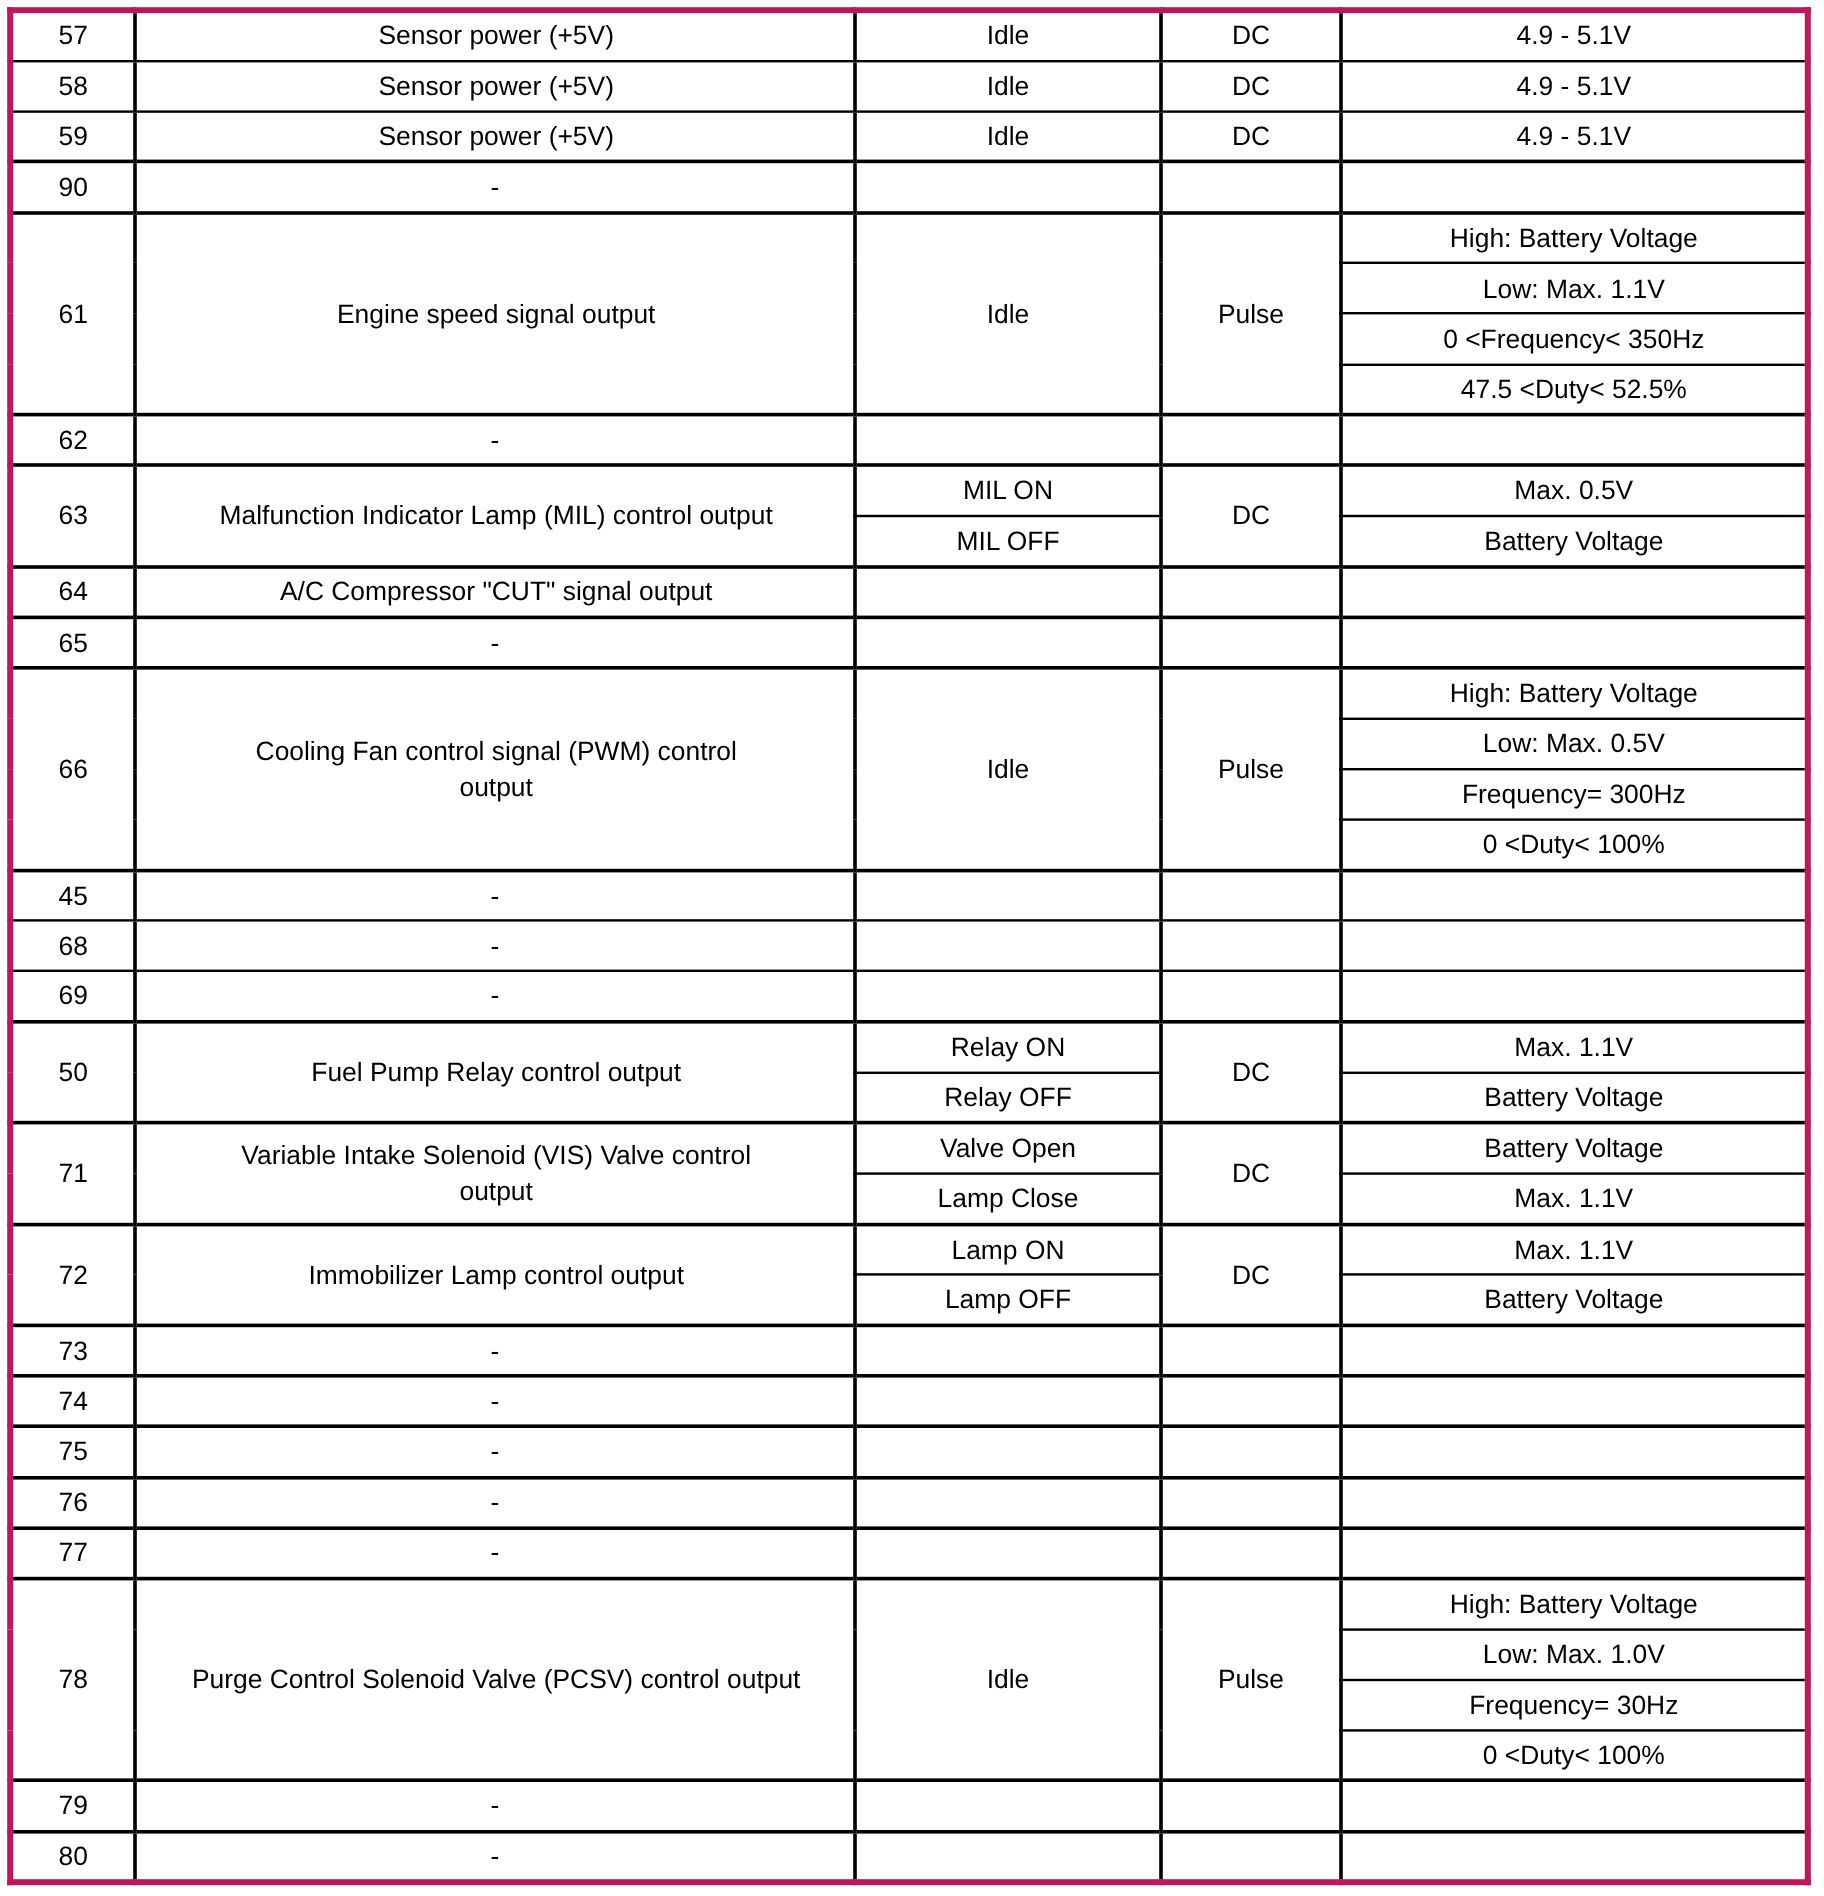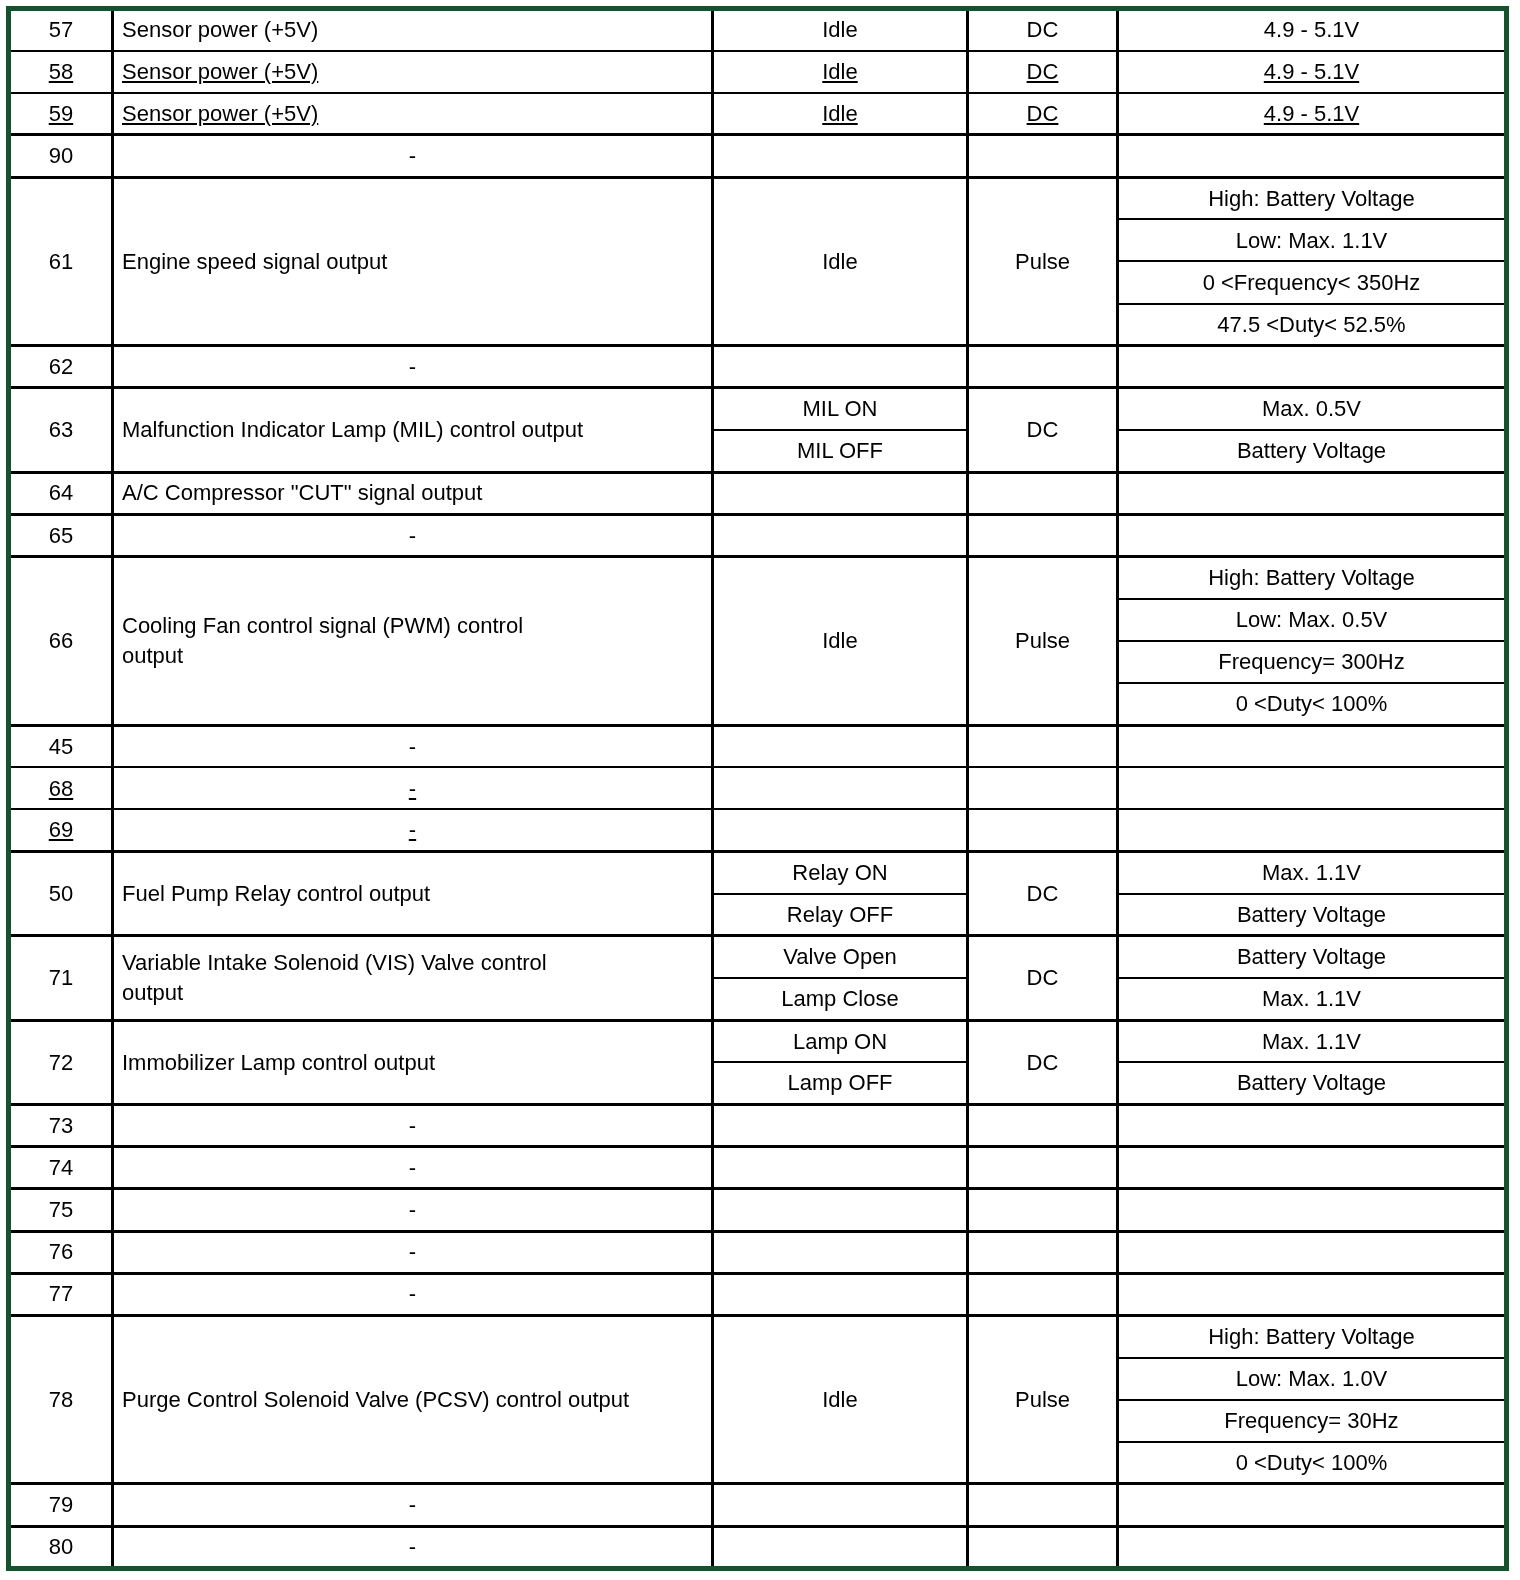--- a/index.html
+++ b/index.html
@@ -13,39 +13,39 @@
     box-sizing: border-box;
     padding: 6px 6px 0 6px;
     font-family: "Liberation Sans", sans-serif;
     color: #000000;
   }
   table.pin-table {
     border-collapse: collapse;
     table-layout: fixed;
     width: 1503px;
     height: 1565px;
-    border: 5px solid #14532d;
+    border: 5px solid #be185d;
   }
   td {
     border: 2px solid #000000;
     border-left-width: 3px;
     border-right-width: 3px;
     font-size: 22px;
     line-height: 1.35;
     text-align: center;
     vertical-align: middle;
     padding: 0;
     overflow: hidden;
     background: #ffffff;
   }
   tr { height: 42px; }
   tr.row-start > td { border-top-width: 3px; }
-  tr.thin-start > td { border-top-width: 2px; text-decoration: underline; }
+  tr.thin-start > td { border-top-width: 2px; }
   td.description {
-    text-align: left;
+    text-align: center;
     padding-left: 8px;
     padding-right: 6px;
     white-space: pre-line;
   }
   td.description.dash {
     text-align: center;
     padding-left: 0;
     padding-right: 0;
   }
 </style>

